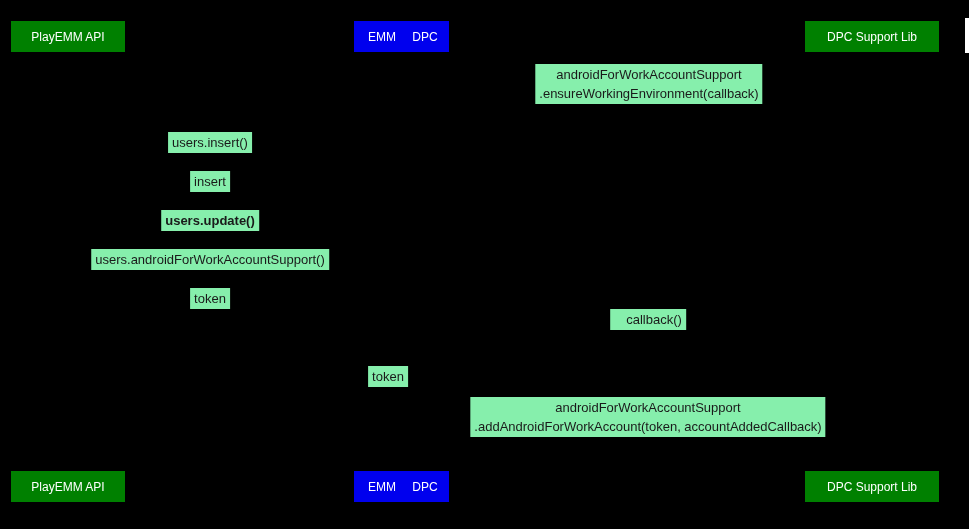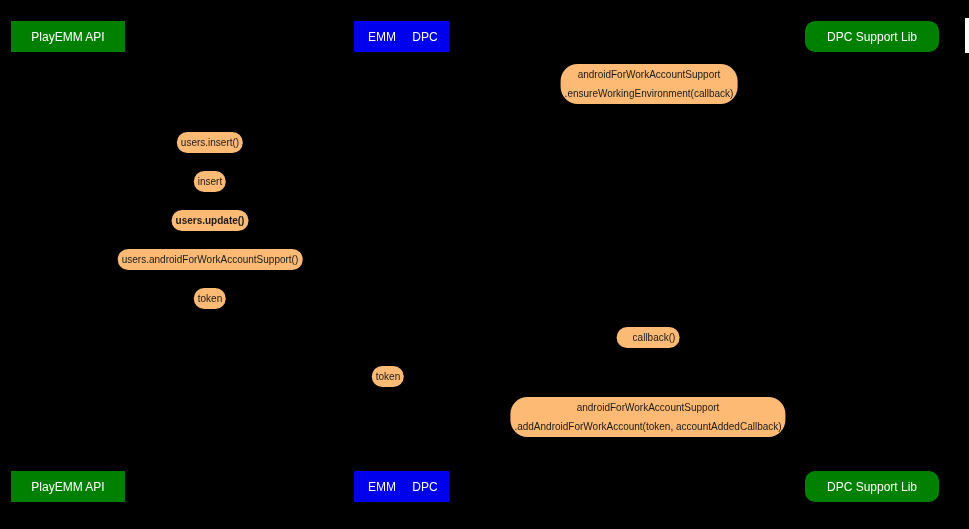--- a/index.html
+++ b/index.html
@@ -24,45 +24,44 @@
     color: #ffffff;
     font-size: 12px;
     white-space: nowrap;
   }
   .actor.green { background: #008000; }
   .actor.blue  { background: #0000ee; }
 
   .actor.playemm { left: 11px;  width: 114px; }
   .actor.emm     { left: 323px; width: 56px; margin-left: 31px;  }
   .actor.dpc     { left: 401px; width: 48px;  }
-  .actor.dpclib  { left: 805px; width: 134px; border-radius: 10px; }
+  .actor.dpclib  { left: 805px; width: 134px; }
   .row-top    .actor { top: 21px; }
   .row-bottom .actor { top: 471px; }
 
   .msg {
     position: absolute;
     transform: translateX(-50%);
-    background: #fdba74;
+    background: #86efac;
     color: #1a1a1a;
-    font-size: 10px;
+    font-size: 13px;
     line-height: 19px;
     padding: 1px 4px;
     white-space: nowrap;
     text-align: center;
-    border-radius: 17px;
   }
   .msg .line { white-space: nowrap; }
 
   .msg.m0 { left: 649px; top: 64px;  }
   .msg.m1 { left: 210px; top: 132px; }
   .msg.m2 { left: 210px; top: 171px; }
   .msg.m3 { left: 210px; top: 210px; font-weight: bold; }
   .msg.m4 { left: 210px; top: 249px; }
   .msg.m5 { left: 210px; top: 288px; }
-  .msg.m6 { left: 648px; top: 327px; padding-left: 16px; }
+  .msg.m6 { left: 648px; top: 309px; padding-left: 16px; }
   .msg.m7 { left: 388px; top: 366px; }
   .msg.m8 { left: 648px; top: 397px; }
 
   .edge-fragment {
     position: absolute;
     left: 965px;
     top: 18px;
     width: 4px;
     height: 35px;
     background: #ffffff;

